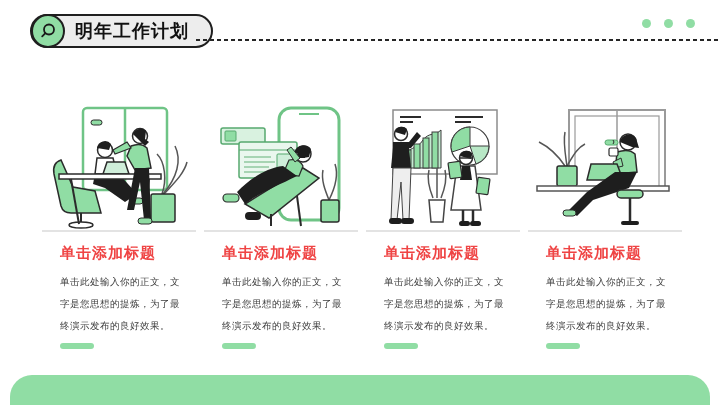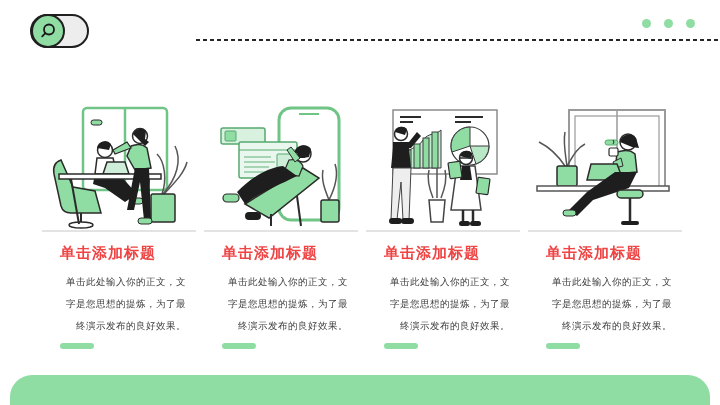--- a/index.html
+++ b/index.html
@@ -40,21 +40,21 @@
     height:134px;display:flex;align-items:flex-end;justify-content:center;
     border-bottom:2px solid #e3e3e3;box-sizing:border-box;
   }
   .col-text{padding:12px 4px 0 18px;}
   .col-title{
     font-size:15px;font-weight:bold;color:#ef4444;letter-spacing:1px;
     margin:0 0 8px 0;white-space:nowrap;
   }
   .col-body{
     font-size:9.5px;line-height:22px;color:#3d3d3d;letter-spacing:0.5px;
-    width:126px;margin:0;text-align:right;
+    width:126px;margin:0;
   }
   .mini-bar{
     width:34px;height:6px;border-radius:3px;background:#90dda4;margin-top:6px;
   }
   
   .footer-bar{
     position:absolute;left:10px;right:10px;top:375px;bottom:0;
     background:#90dda4;border-radius:22px 22px 0 0;
   }
   svg{display:block;}
@@ -62,20 +62,21 @@
 </head>
 <body>
 
 <div class="header-pill">
   <div class="pill-circle">
     <svg width="20" height="20" viewBox="0 0 20 20">
       <circle cx="11" cy="8.5" r="5" fill="none" stroke="#1a1a1a" stroke-width="1.8"></circle>
       <line x1="7.4" y1="12.2" x2="4.2" y2="15.4" stroke="#1a1a1a" stroke-width="1.8" stroke-linecap="round"></line>
     </svg>
   </div>
+  <div class="pill-title">明年工作计划</div>
 </div>
 
 <div class="dashed-line"></div>
 
 <div class="dots">
   <div class="dot"></div>
   <div class="dot"></div>
   <div class="dot"></div>
 </div>
 

